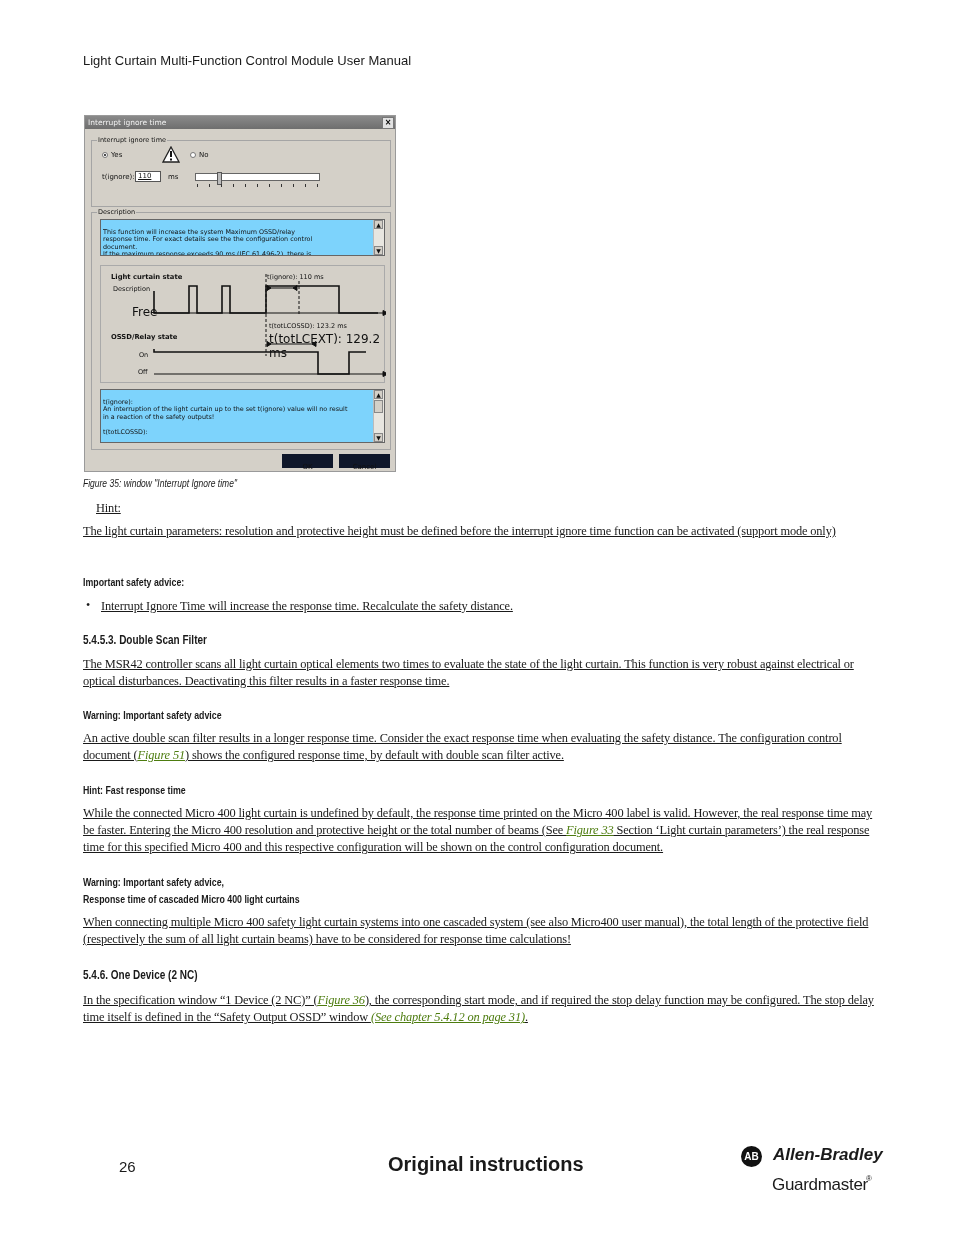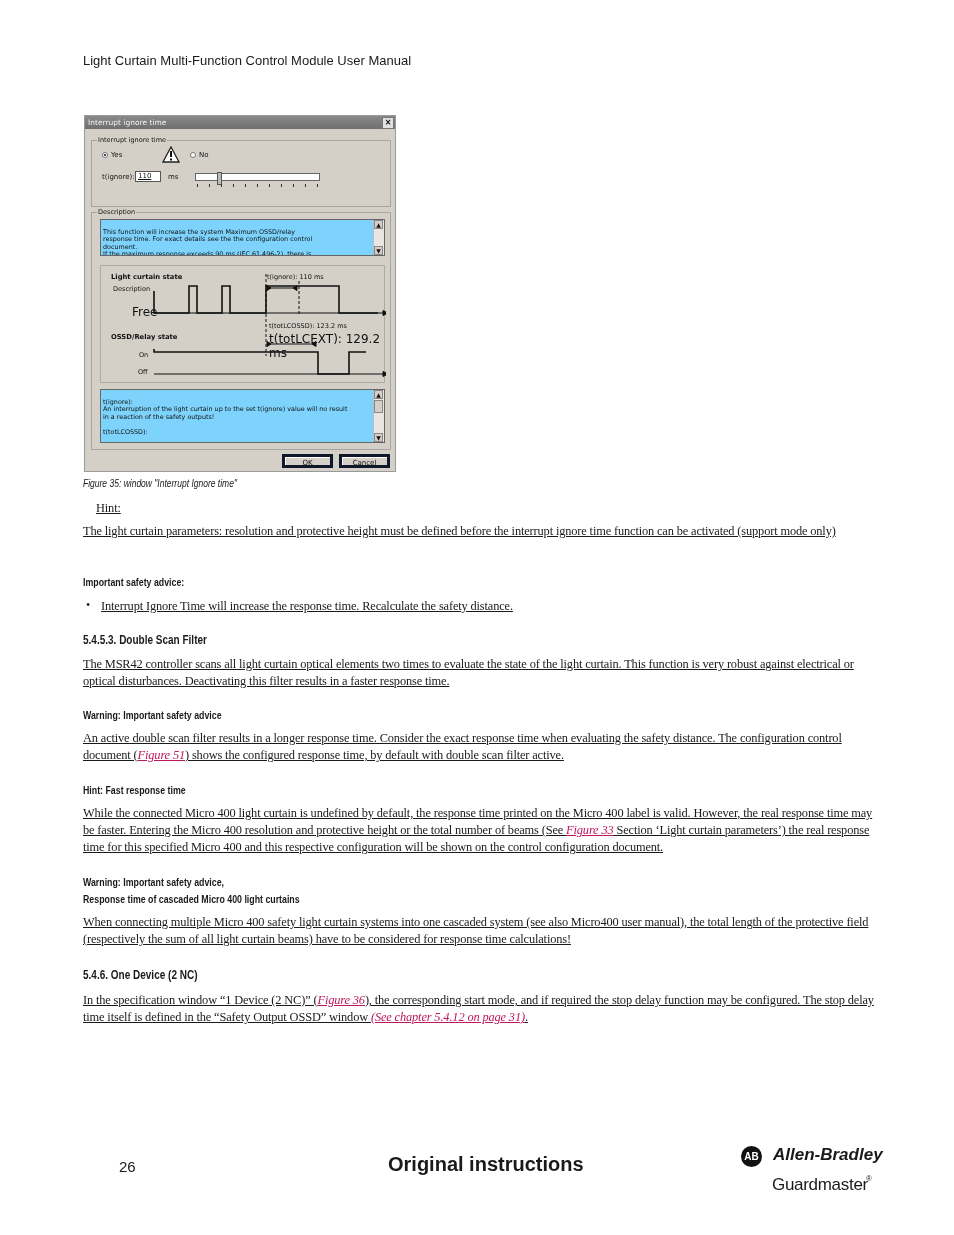--- a/index.html
+++ b/index.html
@@ -14,28 +14,28 @@
   #dlg .close { position:absolute; right:1px; top:1px; width:10px; height:10px; background:#e2e2e2; border:1px solid #777; font-size:8px; line-height:9px; text-align:center; color:#000; font-weight:bold; }
   .group { position:absolute; border:1px solid #a5a5a5; box-sizing:border-box; }
   .group .glabel { position:absolute; top:-5px; left:5px; background:#d4d0c8; padding:0 1px; font-size:6.5px; }
   .radio { position:absolute; display:flex; align-items:center; gap:3px; font-size:7px; }
   .radio .dot { width:6px; height:6px; border-radius:50%; border:1px solid #777; background:#fff; box-sizing:border-box; position:relative; }
   .radio .dot.on::after { content:""; position:absolute; left:1px; top:1px; width:2px; height:2px; background:#111; border-radius:50%; }
   .tinput { position:absolute; background:#fff; border:1px solid #555; font-size:7px; padding-left:2px; box-sizing:border-box; height:11px; line-height:9px; }
   .textarea { position:absolute; background:#7dd3fc; border:1px solid #666; box-sizing:border-box; font-size:6.4px; line-height:7.6px; padding:1px 12px 0 2px; overflow:hidden; white-space:pre-line; }
   .scroll { position:absolute; right:0; top:0; bottom:0; width:10px; background:#e8e6e0; border-left:1px solid #bbb; }
   .scroll .btn { position:absolute; left:0; width:9px; height:9px; background:#d4d0c8; border:1px solid #888; box-sizing:border-box; font-size:6px; line-height:7px; text-align:center; }
-  .btn-dlg { position:absolute; width:51px; height:14px; background:#d4d0c8; border:3px solid #0f172a; box-sizing:border-box; text-align:center; font-size:7px; line-height:12px; box-shadow: inset 1px 1px #fff; }
+  .btn-dlg { position:absolute; width:51px; height:14px; background:#d4d0c8; border:7px solid #0f172a; box-sizing:border-box; text-align:center; font-size:7px; line-height:12px; box-shadow: inset 1px 1px #fff; }
 
   
   .cap { position:absolute; left:83px; font-family:"Liberation Sans", sans-serif; font-style:italic; font-size:10px; transform:scaleX(0.85); transform-origin:left; }
   .p { position:absolute; left:83px; width:800px; font-family:"Liberation Serif", serif; font-size:12.4px; line-height:17px; letter-spacing:-0.15px;text-decoration:underline; }
   .h { position:absolute; left:83px; font-family:"Liberation Sans", sans-serif; font-weight:bold; font-size:11px; transform:scaleX(0.8); transform-origin:left; white-space:nowrap; }
   .h.big { font-size:12.5px; }
-  a.link { color:#be185d; font-style:italic; text-decoration:underline; }
+  a.link { color:#4d7c0f; font-style:italic; text-decoration:underline; }
   .bullet { position:absolute; left:86px; font-size:12px; }
 
   #foot-num { position:absolute; left:83px; top:1158px; font-family:"Liberation Sans", sans-serif; font-size:15px;margin-left:36px; }
   #foot-title { position:absolute; left:388px; top:1153px; font-family:"Liberation Sans", sans-serif; font-weight:bold; font-size:20px; }
   #logo-ab { position:absolute; left:741px; top:1146px; width:21px; height:21px; border-radius:50%; background:#111; color:#fff; font-family:"Liberation Sans",sans-serif; font-weight:bold; font-size:10px; line-height:21px; text-align:center; }
   #logo-brand { position:absolute; left:773px; top:1145px; font-family:"Liberation Sans",sans-serif; font-weight:bold; font-style:italic; font-size:17px; }
   #logo-guard { position:absolute; left:772px; top:1175px; font-family:"Liberation Sans",sans-serif; font-size:17px; letter-spacing:-0.3px; }
   #logo-reg { position:absolute; left:866px; top:1174px; font-size:8px; font-family:"Liberation Sans",sans-serif; }
 </style>
 </head>

